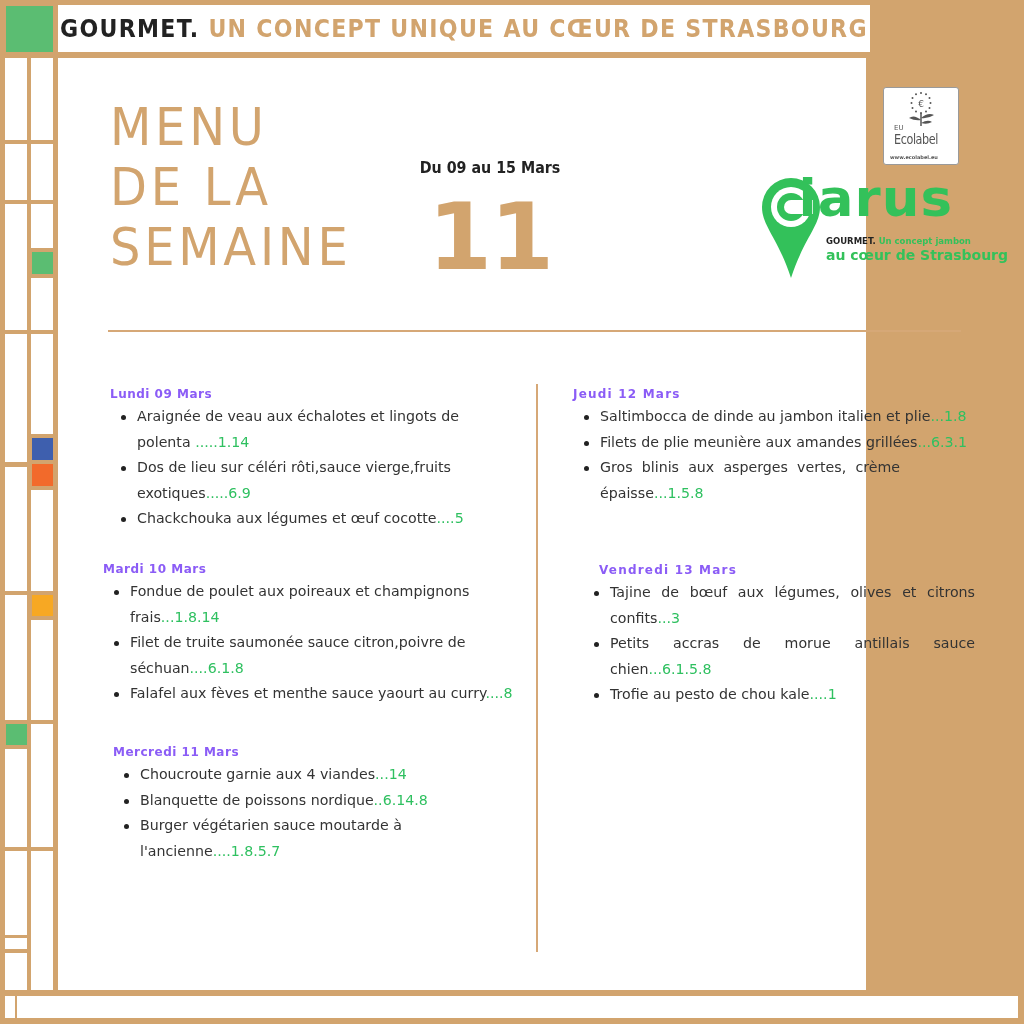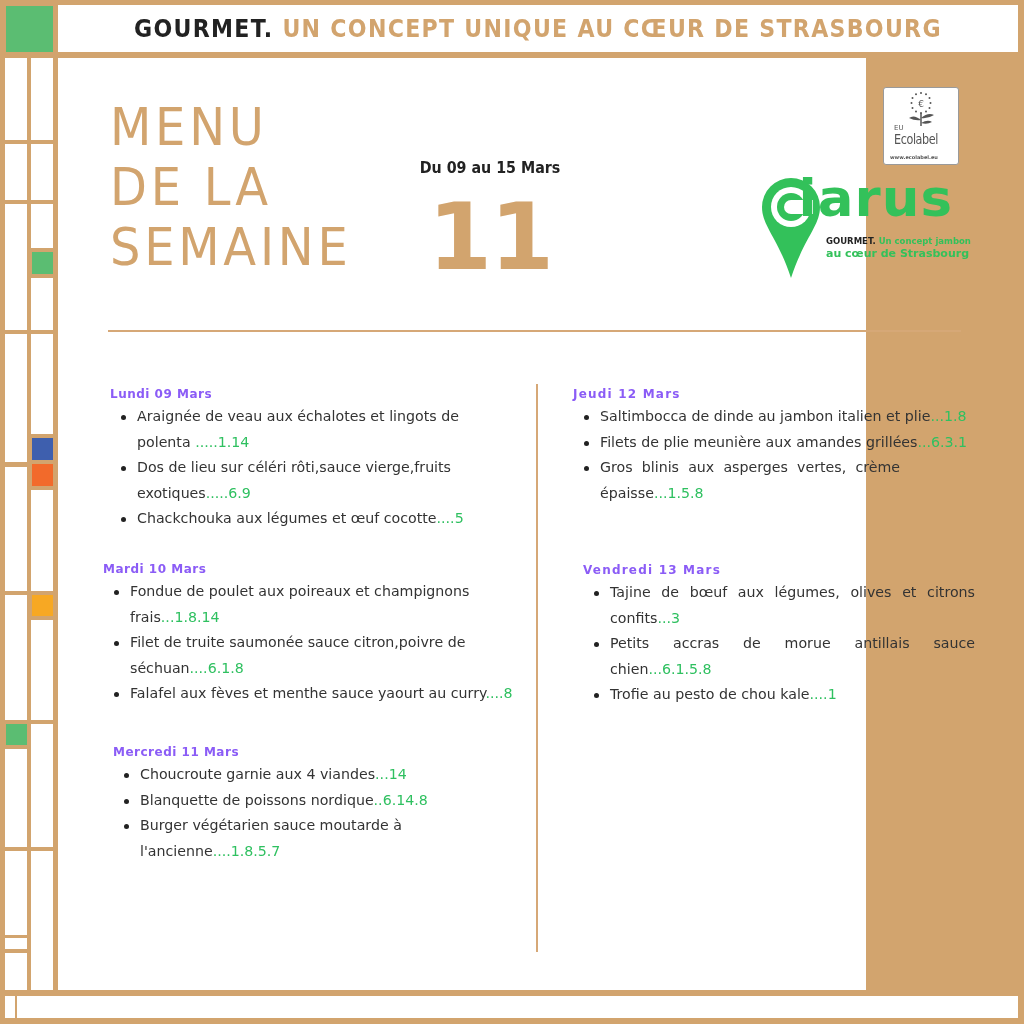--- a/index.html
+++ b/index.html
@@ -1,36 +1,36 @@
 <!DOCTYPE html>
 <html><head>
 <meta charset="utf-8">
 <style>
   html, body { margin:0; padding:0; }
   body { width:1024px; height:1024px; position:relative; overflow:hidden; background:#d2a46e; font-family:"DejaVu Sans", sans-serif; }
   .cell { position:absolute; background:#ffffff; }
   .sq { position:absolute; }
-  #header-band { position:absolute; left:58px; top:5px; width:960px; height:47px; background:#fff; display:flex; align-items:center; justify-content:center;text-align:right; }
+  #header-band { position:absolute; left:58px; top:5px; width:812px; height:47px; background:#fff; display:flex; align-items:center; justify-content:center;text-align:right; }
   #header-text { font-family:"DejaVu Sans", sans-serif; font-weight:bold; font-size:24px; letter-spacing:1.4px; white-space:nowrap; transform:scaleX(0.92); }
   #header-text .dark { color:#222222; }
   #header-text .accent { color:#d2a46e; }
   #main { position:absolute; left:58px; top:58px; width:808px; height:932px; background:#fff; }
   #title { position:absolute; left:52px; top:40px; color:#d2a46e; font-family:"DejaVu Sans", sans-serif; font-weight:normal; font-size:51px; line-height:60px; letter-spacing:4px; transform-origin:left top; transform:scaleX(0.94); }
   #title div { white-space:nowrap; }
   #date-range { position:absolute; left:300px; top:101px; width:264px; text-align:center; font-weight:bold; font-size:15px; color:#222; transform:scaleX(0.95); }
   #week-number { position:absolute; left:350px; top:125px; width:164px; text-align:center; font-weight:bold; font-size:92px; line-height:110px; color:#d2a46e; letter-spacing:-2px; }
   #ecolabel { position:absolute; left:825px; top:29px; width:74px; height:76px; border:1.5px solid #9a9a9a; border-radius:3px; background:#fff; }
   #ecolabel .eu { position:absolute; left:10px; top:36px; font-size:7px; color:#555; }
   #ecolabel .eco { position:absolute; left:10px; top:43px; font-size:14px; color:#555; transform:scaleX(0.8); transform-origin:left top; letter-spacing:-0.5px; }
   #ecolabel .url { position:absolute; left:6px; top:66px; font-size:5px; font-weight:bold; color:#555; }
   #logo { position:absolute; left:702px; top:118px; width:210px; height:104px; }
   #logo .word { position:absolute; left:40px; top:-8px; font-size:52px; font-weight:bold; color:#33c15a; letter-spacing:1px; transform:scaleX(1.02); }
   #logo .tag1 { position:absolute; left:66px; top:60px; font-size:8.5px; font-weight:bold; color:#33c15a; white-space:nowrap; }
   #logo .tag1 b { color:#222; }
-  #logo .tag2 { position:absolute; left:66px; top:71px; font-size:11px; font-weight:bold; color:#33c15a; white-space:nowrap; }
+  #logo .tag2 { position:absolute; left:66px; top:71px; font-size:14px; font-weight:bold; color:#33c15a; white-space:nowrap; }
   #hr { position:absolute; left:50px; top:272px; width:853px; height:2px; background:#d6a877; }
   #vr { position:absolute; left:478px; top:326px; width:1.5px; height:568px; background:#d6a877; }
   .day { position:absolute; }
   .day h3 { margin:0; font-size:12px; font-weight:bold; color:#8b5cf6; letter-spacing:0.5px; white-space:nowrap; }
   .day ul { margin:3px 0 0 0; padding:0 0 0 27px; list-style:none; }
   .day li { position:relative; font-size:14.2px; line-height:25.5px; color:#333; }
   .day li::before { content:""; position:absolute; left:-16px; top:11px; width:5px; height:5px; border-radius:50%; background:#222; }
   .day .code { color:#2fc060; }
   .day.justify li { text-align:justify; text-align-last:left; }
 </style>
@@ -163,21 +163,21 @@
   <div class="day justify" style="left:515px;top:329px;width:418px;">
     <h3 style="letter-spacing:1.2px;">Jeudi 12 Mars</h3>
     <ul>
       <li><span>Saltimbocca de dinde au jambon italien et plie</span><span class="code">...1.8</span></li>
       <li><span>Filets de plie meunière aux amandes grillées</span><span class="code">...6.3.1</span></li>
       <li style="width:300px;"><span>Gros blinis aux asperges vertes, crème épaisse</span><span class="code">...1.5.8</span></li>
     </ul>
   </div>
 
   <div class="day justify" style="left:525px;top:505px;width:392px;">
-    <h3 style="letter-spacing:1.2px;">Vendredi 13 Mars</h3>
+    <h3 style="letter-spacing:1.2px;margin-left:16px;">Vendredi 13 Mars</h3>
     <ul>
       <li><span>Tajine de bœuf aux légumes, olives et citrons confits</span><span class="code">...3</span></li>
       <li><span>Petits accras de morue antillais sauce chien</span><span class="code">...6.1.5.8</span></li>
       <li><span>Trofie au pesto de chou kale</span><span class="code">....1</span></li>
     </ul>
   </div>
 
 </div>
 
 </body></html>

